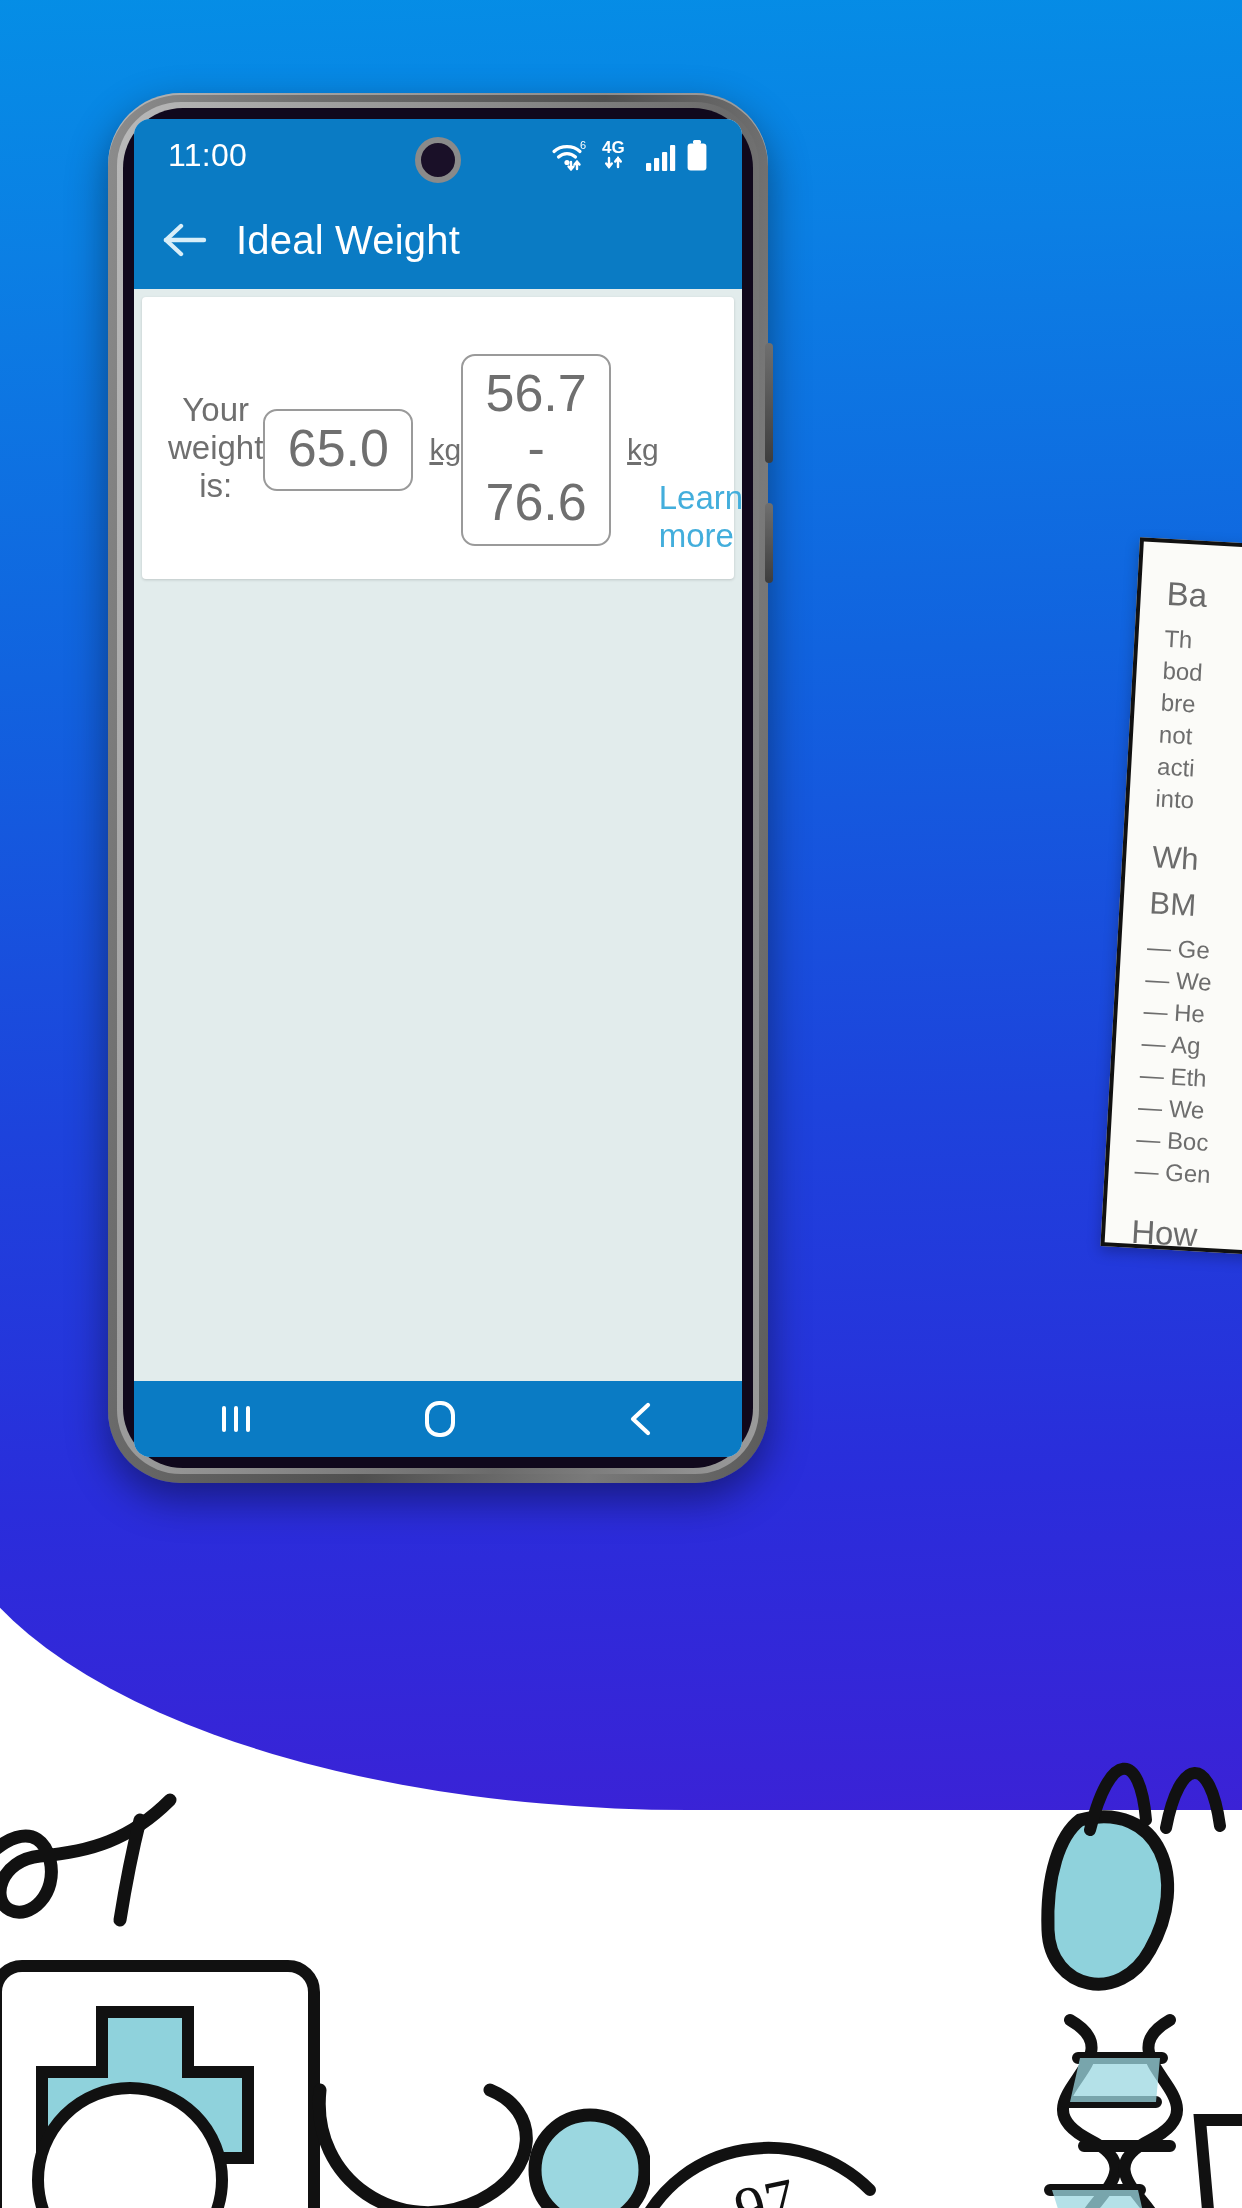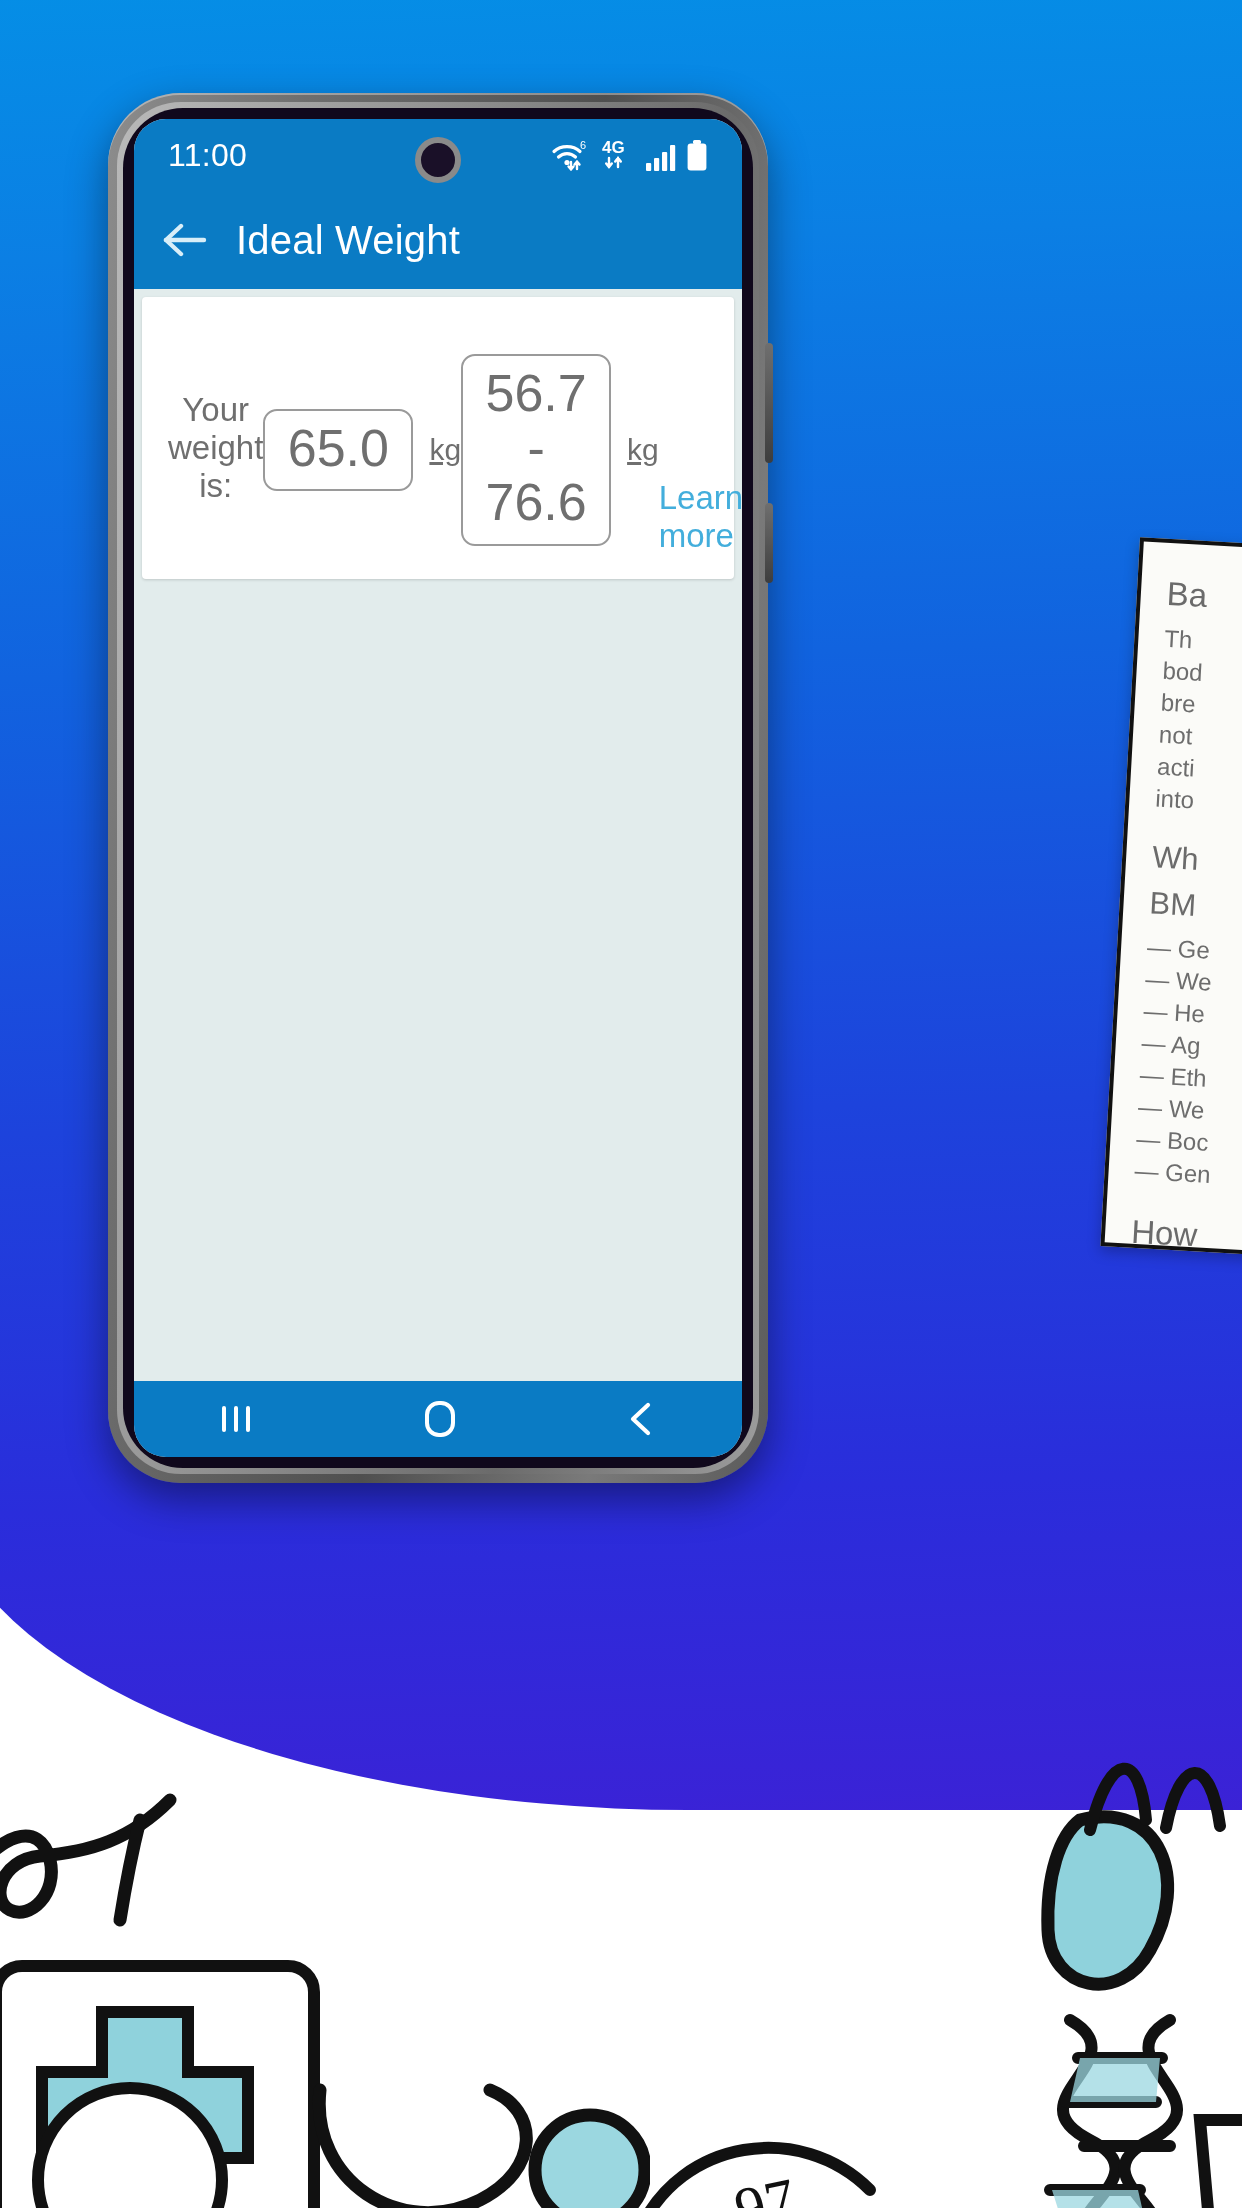--- a/index.html
+++ b/index.html
@@ -50,21 +50,21 @@
     box-shadow:0 16px 40px rgba(0,0,0,.42), 0 2px 0 rgba(255,255,255,.35) inset;
   }
   .phone-rim{
     position:absolute; inset:9px; border-radius:64px;
     background:linear-gradient(100deg,#b9b9b9,#8e8e8e 40%,#6b6b6b 70%,#9c9c9c);
   }
   .phone-bezel{
     position:absolute; inset:15px; border-radius:60px; background:#10081c;
   }
   .screen{
-    position:absolute; inset:26px; border-radius:32px; overflow:hidden;
+    position:absolute; inset:26px; border-radius:16px; overflow:hidden;
     background:#E2ECEC; display:flex; flex-direction:column;
   }
   
   .btn-side{ position:absolute; right:-5px; width:8px; border-radius:4px;
     background:linear-gradient(180deg,#6f6f6f,#3d3d3d); }
   .btn-vol{ top:250px; height:120px; }
   .btn-pwr{ top:410px; height:80px; }
 
   
   .statusbar{

